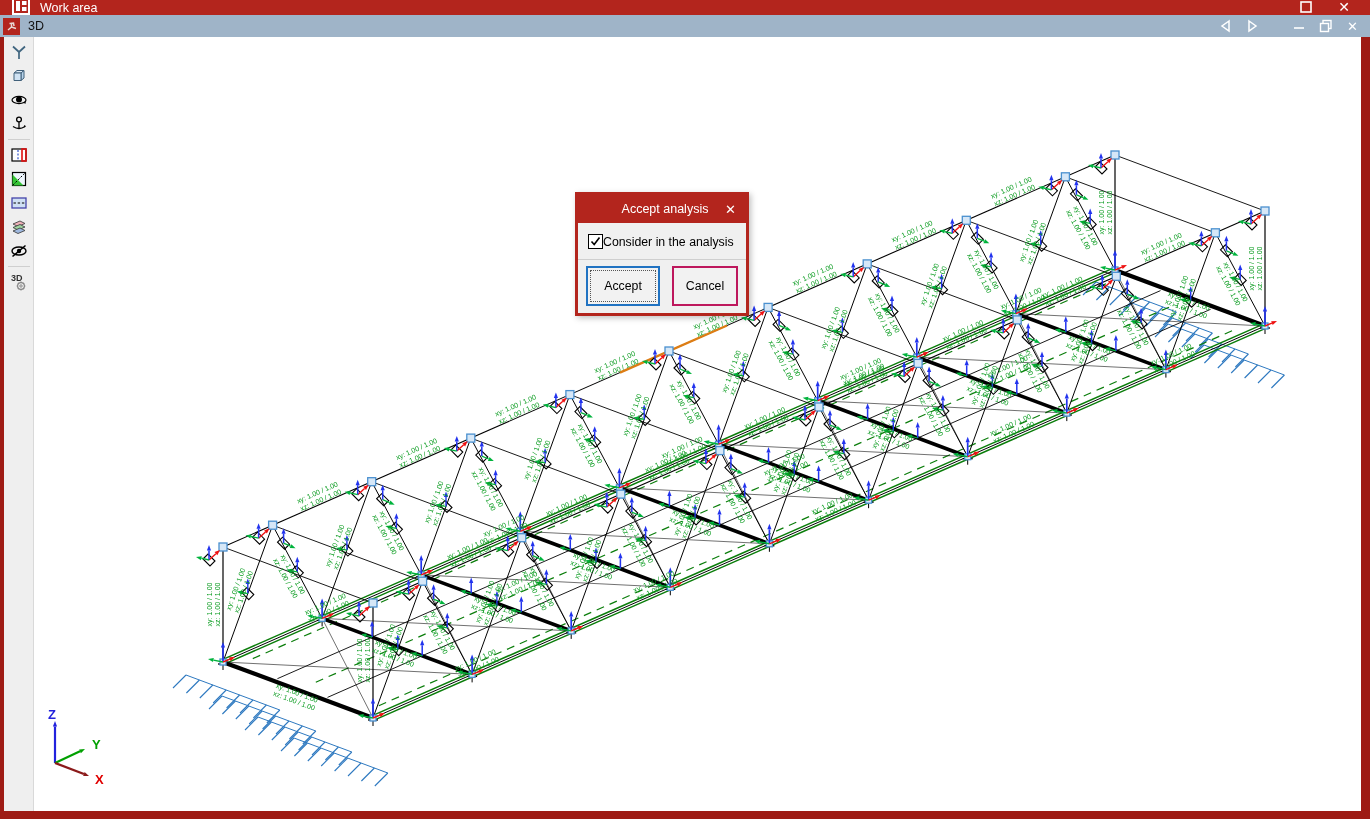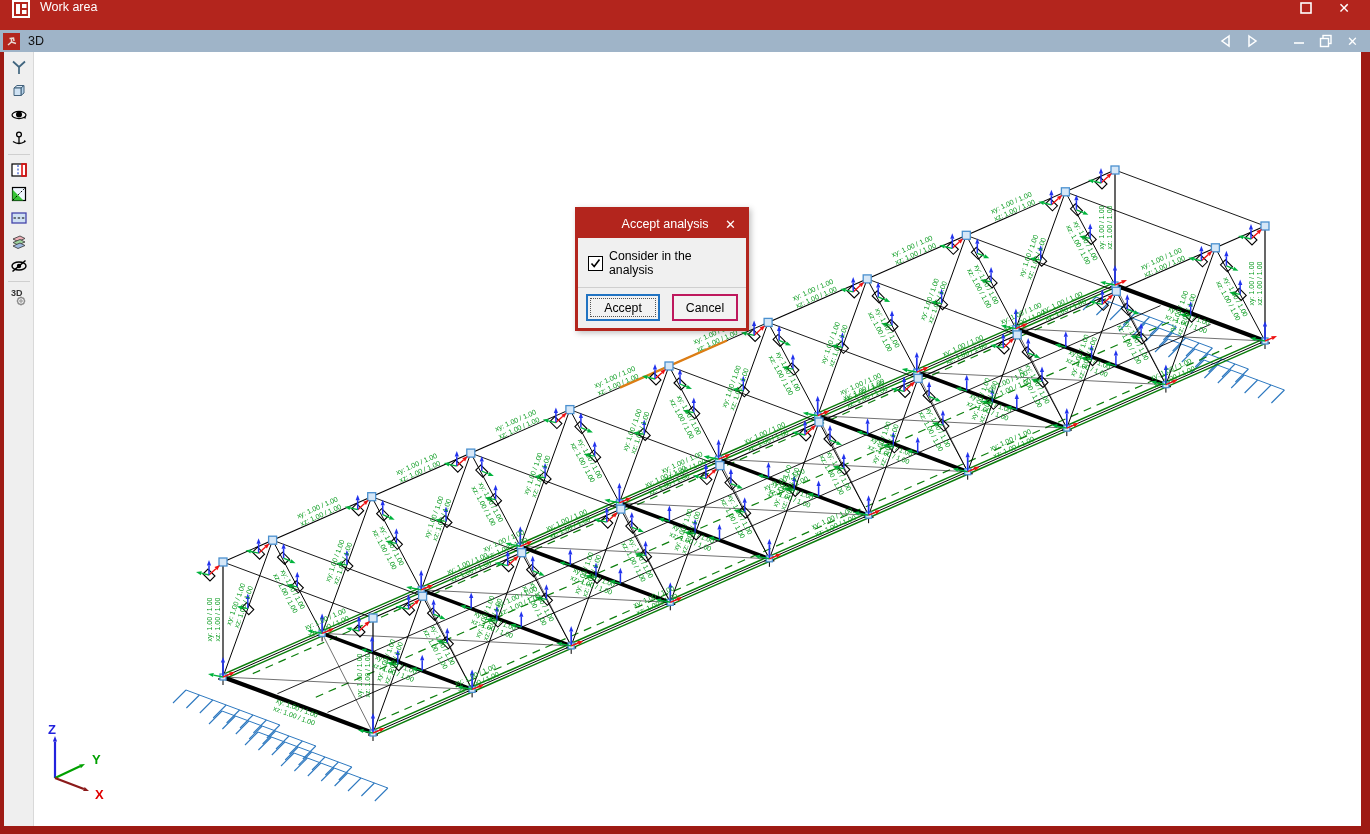--- a/index.html
+++ b/index.html
@@ -1,19 +1,19 @@
 <!DOCTYPE html>
 <html><head>
 <meta charset="utf-8">
 <style>
   html,body{margin:0;padding:0;background:#444;}
   .window{position:relative;width:1370px;height:834px;background:#fff;
           font-family:"Liberation Sans",sans-serif;overflow:hidden;user-select:none}
   
-  .titlebar{height:30px;background:#b3251d;display:flex;align-items:flex-start;color:#fff}
+  .titlebar{height:15px;background:#b3251d;display:flex;align-items:flex-end;color:#fff}
   .titlebar .app-icon{margin:0 10px 0 12px;display:flex}
   .titlebar .title{font-size:12.5px}
   .tcontrols{margin-left:auto;display:flex;align-items:center;gap:26px;padding-right:20px}
   .tcontrols .ctl{display:flex;align-items:center;justify-content:center;color:#fff;font-size:14px;cursor:default}
   .tabbar{height:22px;background:#9fb4c8;display:flex;align-items:center;color:#111}
   .tabbar .tab-icon{width:17px;height:17px;background:#b3251d;margin:0 8px 0 3px;display:flex;align-items:center;justify-content:center}
   .tabbar .tab-label{font-size:12.5px}
   .tabctl{margin-left:auto;display:flex;align-items:center;gap:14px;padding-right:12px}
   .tabctl .ctl{color:#fff;font-size:13px;display:flex;align-items:center}
   .tabctl .gap{width:6px}
@@ -26,24 +26,24 @@
   .canvas svg.scene{position:absolute;left:0;top:0}
   .edge-right{width:9px;background:#9e1b14}
   .edge-bottom{height:8px;background:#9e1b14}
   
   .dialog{position:absolute;left:541px;top:155px;width:174px;background:#f0f0f0;
           border:3px solid #b3251d;box-sizing:border-box;z-index:5;box-shadow:2px 2px 6px rgba(0,0,0,.25)}
   .dlg-title{height:28px;background:#b3251d;color:#fff;display:flex;align-items:center;position:relative}
   .dlg-title .t{flex:1;text-align:center;font-size:12.5px;padding-left:6px}
   .dlg-close{position:absolute;right:10px;top:0;height:28px;display:flex;align-items:center;color:#fff;font-size:13px;cursor:default}
   .dlg-body{padding:11px 10px 10px 10px}
-  .chk-row{display:flex;align-items:center;gap:6px;font-size:12.3px;color:#000;cursor:default}
+  .chk-row{display:flex;align-items:center;font-size:12.3px;color:#000;cursor:default}
   .chk{width:13px;height:13px;background:#fff;border:1px solid #000;display:flex;align-items:center;justify-content:center;flex:none}
   .dlg-buttons{border-top:1px solid #cfcfcf;padding:6px 8px 7px 8px;display:flex;justify-content:space-between}
-  .btn{font-family:"Liberation Sans",sans-serif;font-size:12.3px;color:#000;background:#f2f2f2;height:27px;cursor:default}
+  .btn{font-family:"Liberation Sans",sans-serif;font-size:12.3px;color:#000;background:#f2f2f2;height:40px;cursor:default}
   .btn.accept{width:74px;border:2px solid #2173c2;position:relative}
   .btn.accept::before{content:"";position:absolute;inset:2px;border:1px dotted #555}
   .btn.cancel{width:66px;border:2px solid #be185d}
 </style>
 </head>
 <body>
 
 <div class="window">
 
   <div class="titlebar">

